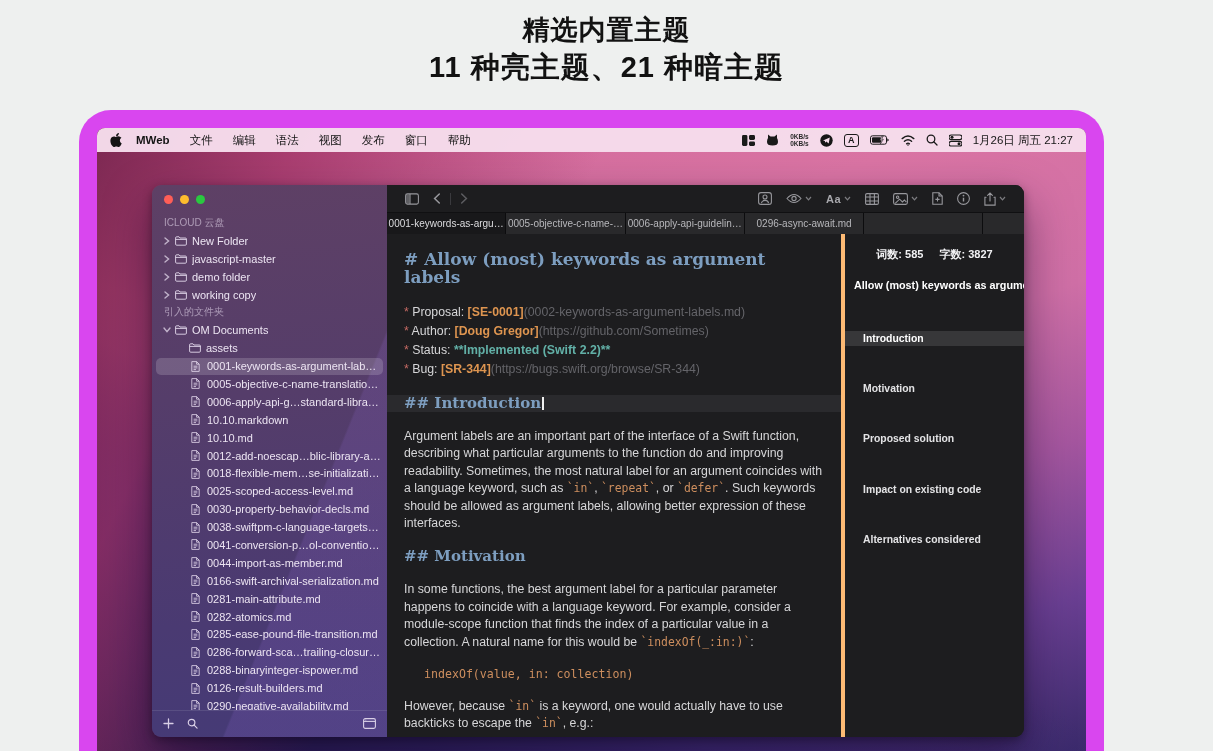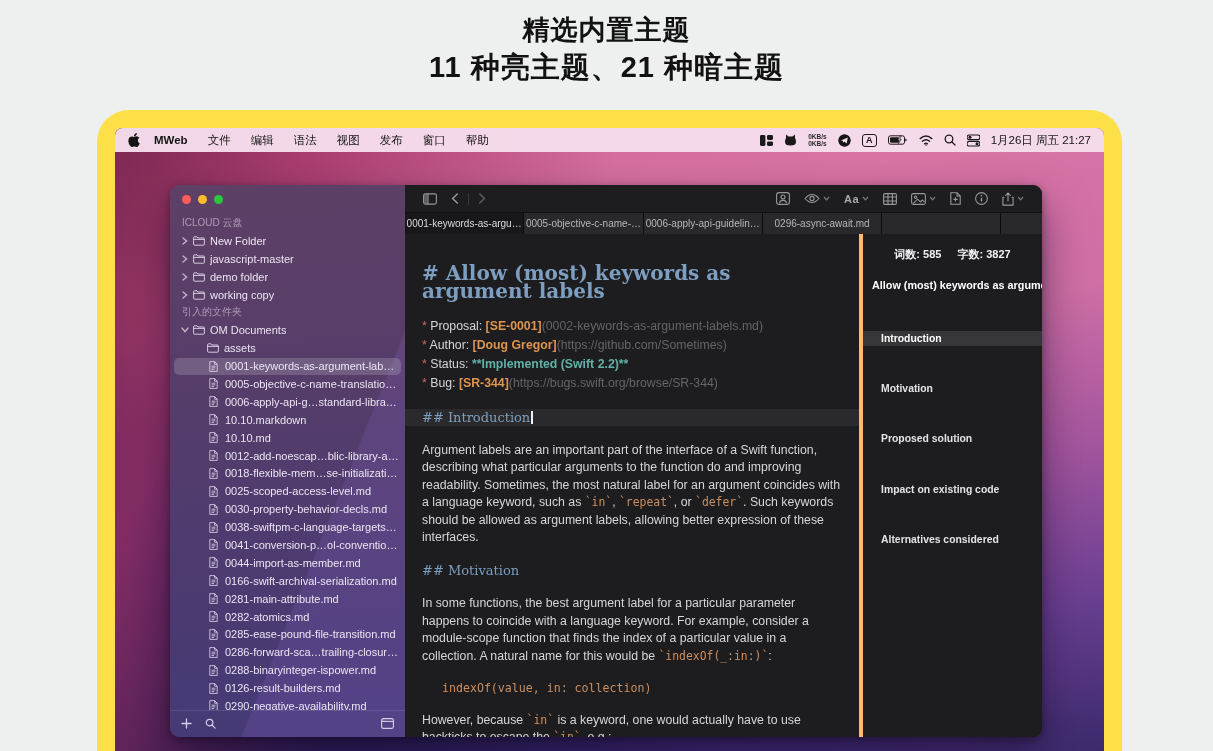--- a/index.html
+++ b/index.html
@@ -7,22 +7,22 @@
   body { font-family:"Liberation Sans",sans-serif; }
 
   .stage { position:relative; width:1213px; height:751px; background:#eef0ef; overflow:hidden; }
 
   
   .hero { position:absolute; top:12px; left:0; right:0; text-align:center; color:#121212; font-weight:700; }
   .hero-l1 { font-size:27px; line-height:36px; letter-spacing:1px; }
   .hero-l2 { font-size:29px; line-height:38px; letter-spacing:1px; }
 
   
-  .laptop { position:absolute; left:97px; top:110px; width:1025px; height:641px;
-            background:#fde047; border-radius:32px 32px 0 0; }
+  .laptop { position:absolute; left:79px; top:110px; width:1025px; height:641px;
+            background:#d946ef; border-radius:32px 32px 0 0; }
   .screen { position:absolute; left:18px; top:18px; width:989px; height:623px;
             border-radius:8px 8px 0 0; overflow:hidden; background:#3a2a6a; }
   .wallpaper { position:absolute; inset:0;
     background:
       linear-gradient(116deg, rgba(109,29,69,.85) 0%, rgba(156,47,98,.75) 16%, rgba(156,47,98,0) 40%),
       linear-gradient(24deg, #251a4e 0%, #2e2160 14%, rgba(62,44,120,.85) 26%, rgba(62,44,120,0) 44%),
       linear-gradient(205deg, rgba(40,24,80,0) 62%, rgba(48,30,95,.9) 78%, #241a4e 100%),
       linear-gradient(160deg, #cf6597 0%, #da74a4 32%, #cf6fa6 52%, #a5569f 68%, #6a3f92 84%, #3a2a6a 100%);
   }
 
@@ -87,23 +87,23 @@
          font-size:10px; color:#b7b7bb; border-right:1px solid #0c0c0e; overflow:hidden; white-space:nowrap; }
   .tab.active { background:#18181a; color:#dcdcdf; }
   .tab.ghost { background:transparent; }
 
   .content { flex:1; display:flex; min-height:0; }
 
   
   .editor { width:454px; flex:0 0 454px; padding:14px 17px 0 17px; overflow:hidden;
             font-size:12.3px; color:#d6d6d8; line-height:17.4px; }
   .blk { margin-bottom:16px; }
-  .ed-h1 { font-family:"DejaVu Serif","Liberation Serif",serif; font-weight:700; font-size:20px;
-           color:#7d9ec0; line-height:18px; margin-top:16px; margin-bottom:17px; }
-  .ed-h2 { font-family:"DejaVu Serif","Liberation Serif",serif; font-weight:400; font-size:13px;
+  .ed-h1 { font-family:"DejaVu Serif","Liberation Serif",serif; font-weight:700; font-size:17px;
+           color:#7d9ec0; line-height:18px; margin-top:2px; margin-bottom:17px; }
+  .ed-h2 { font-family:"DejaVu Serif","Liberation Serif",serif; font-weight:700; font-size:15px;
            color:#7d9ec0; line-height:17px; }
   .ed-h2.current { background:#2a2a2d; margin-left:-17px; margin-right:-17px; padding-left:17px; }
   .ed-line { line-height:19px; white-space:pre; overflow:hidden; }
   .ed-p { white-space:pre-wrap; }
   .ed-codeblock { font-family:"DejaVu Sans Mono","Liberation Mono",monospace; font-size:11.6px;
                   color:#cd8e5e; padding-left:20px; white-space:pre; line-height:15px; }
   .seg-red  { color:#c76a64; }
   .seg-txt  { color:#d6d6d8; }
   .seg-link { color:#de9550; font-weight:600; }
   .seg-url  { color:#646469; }

